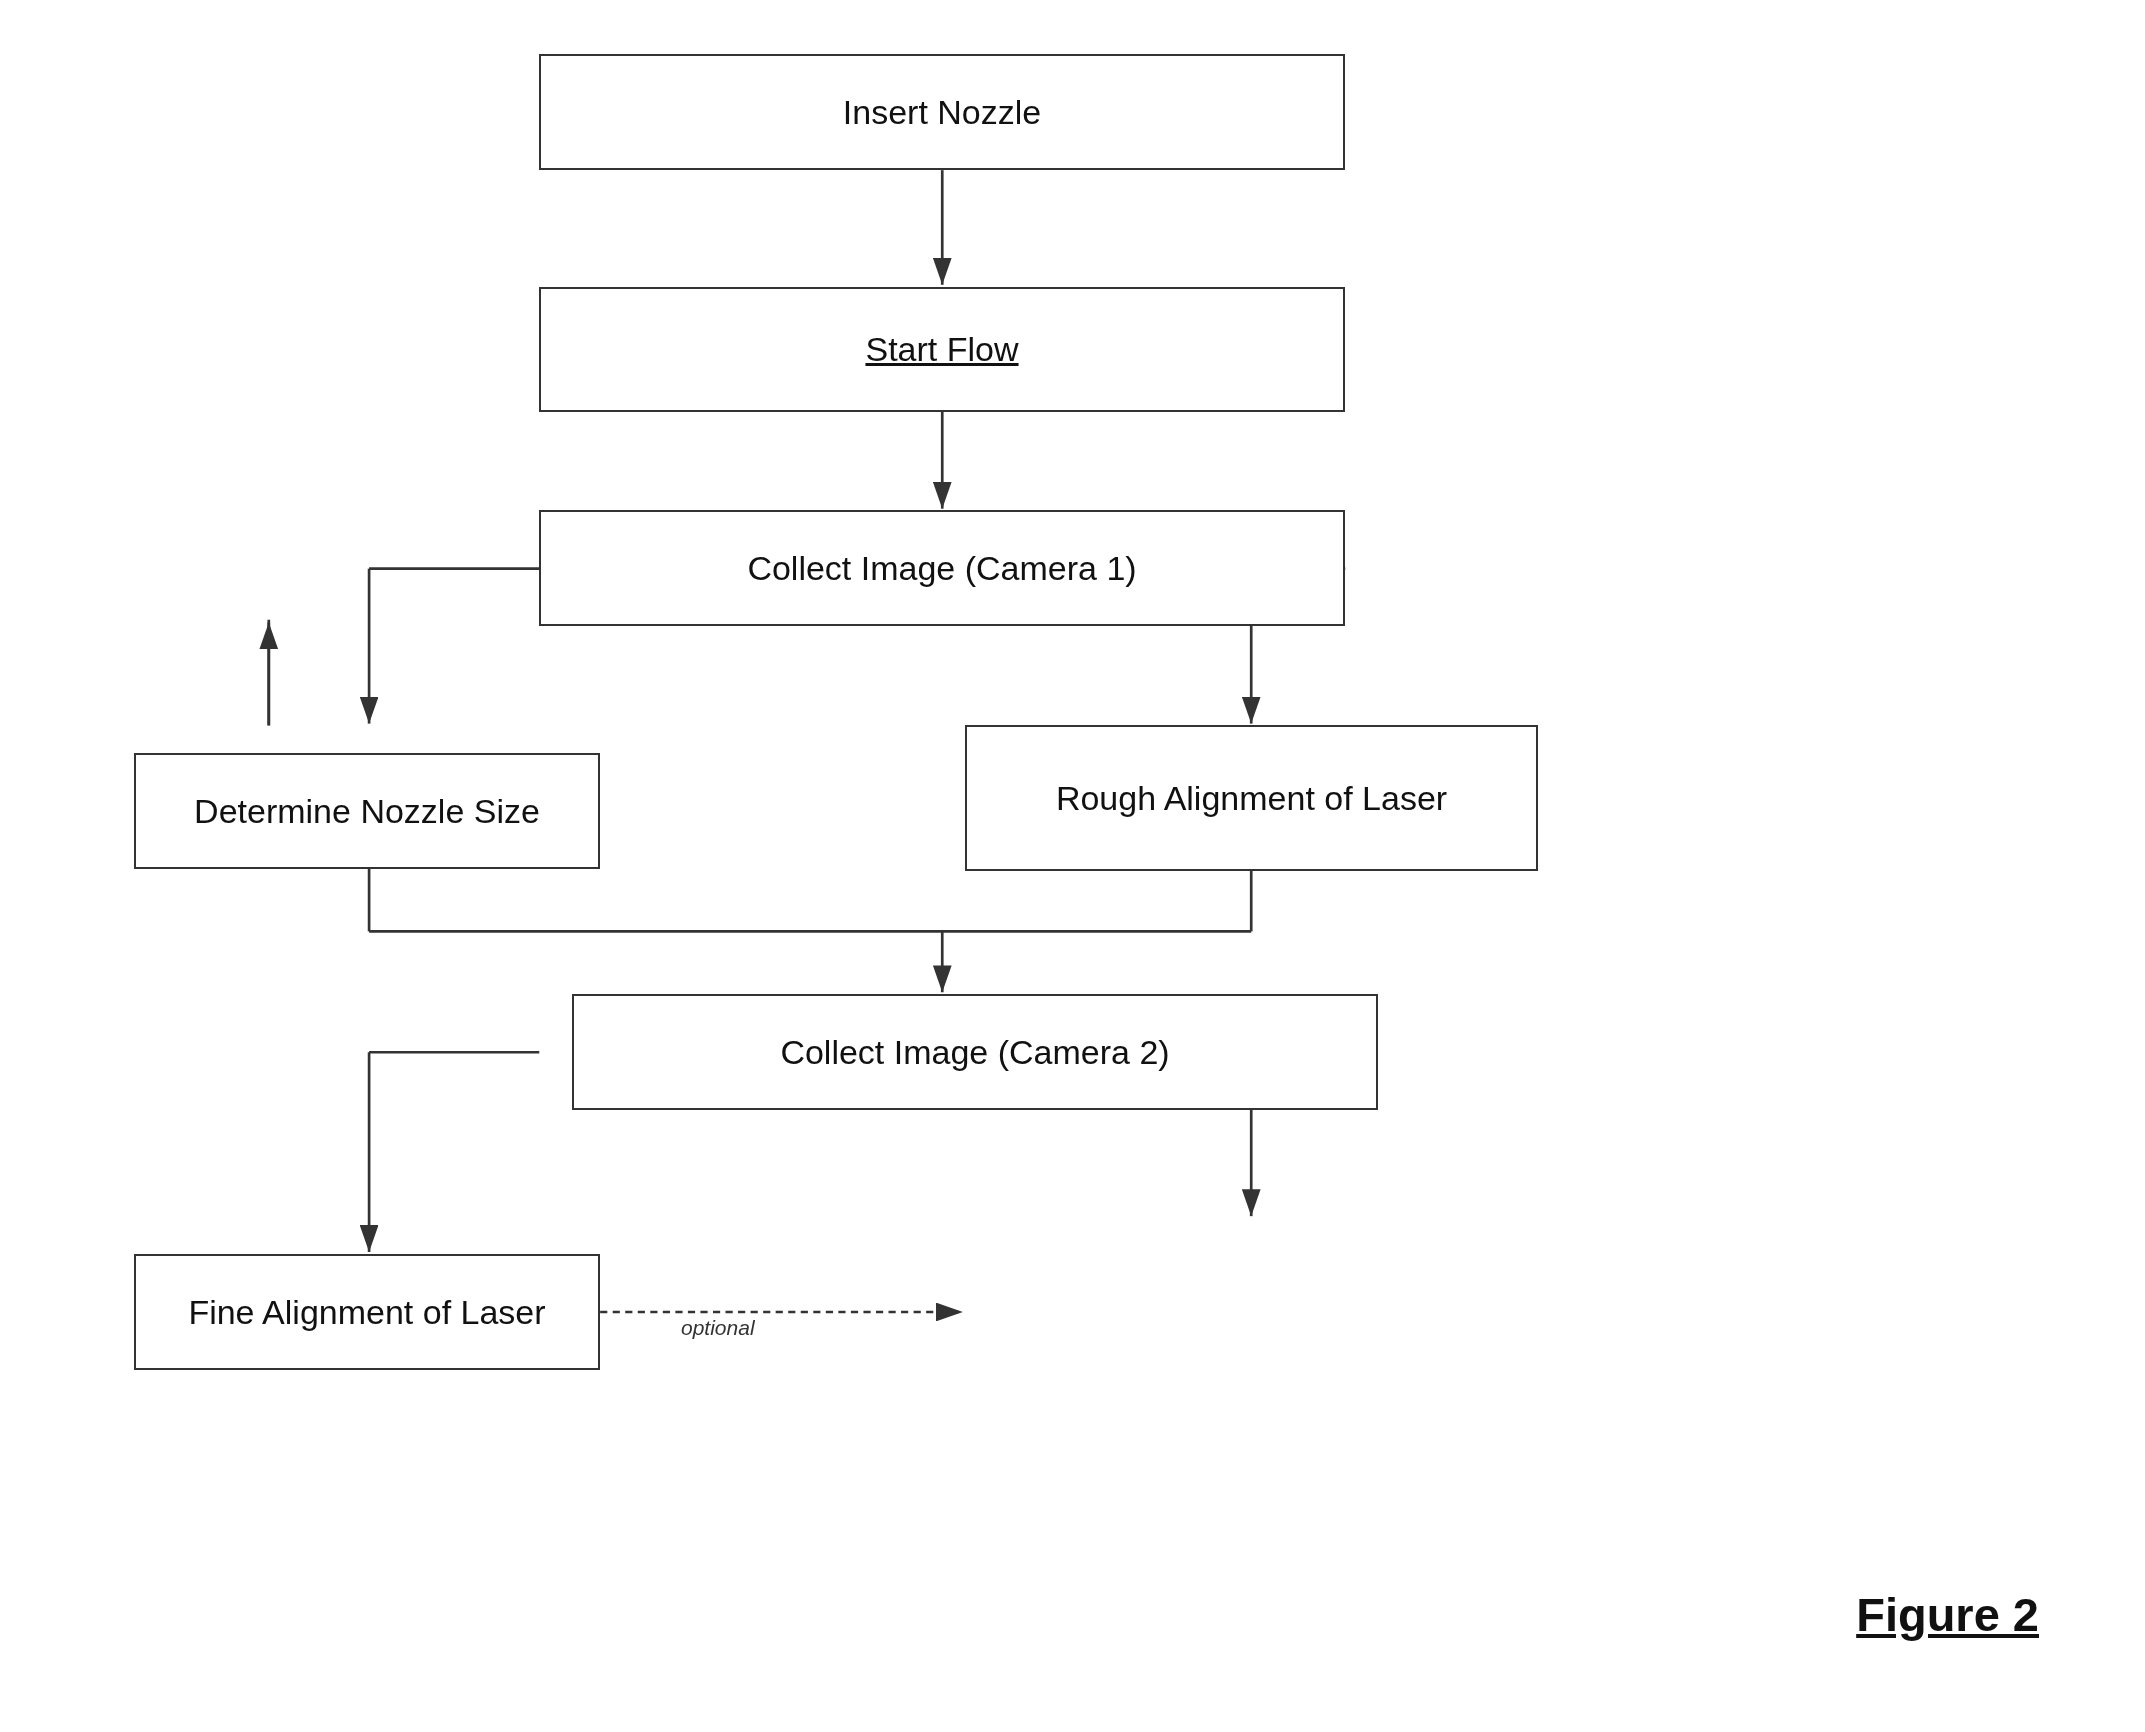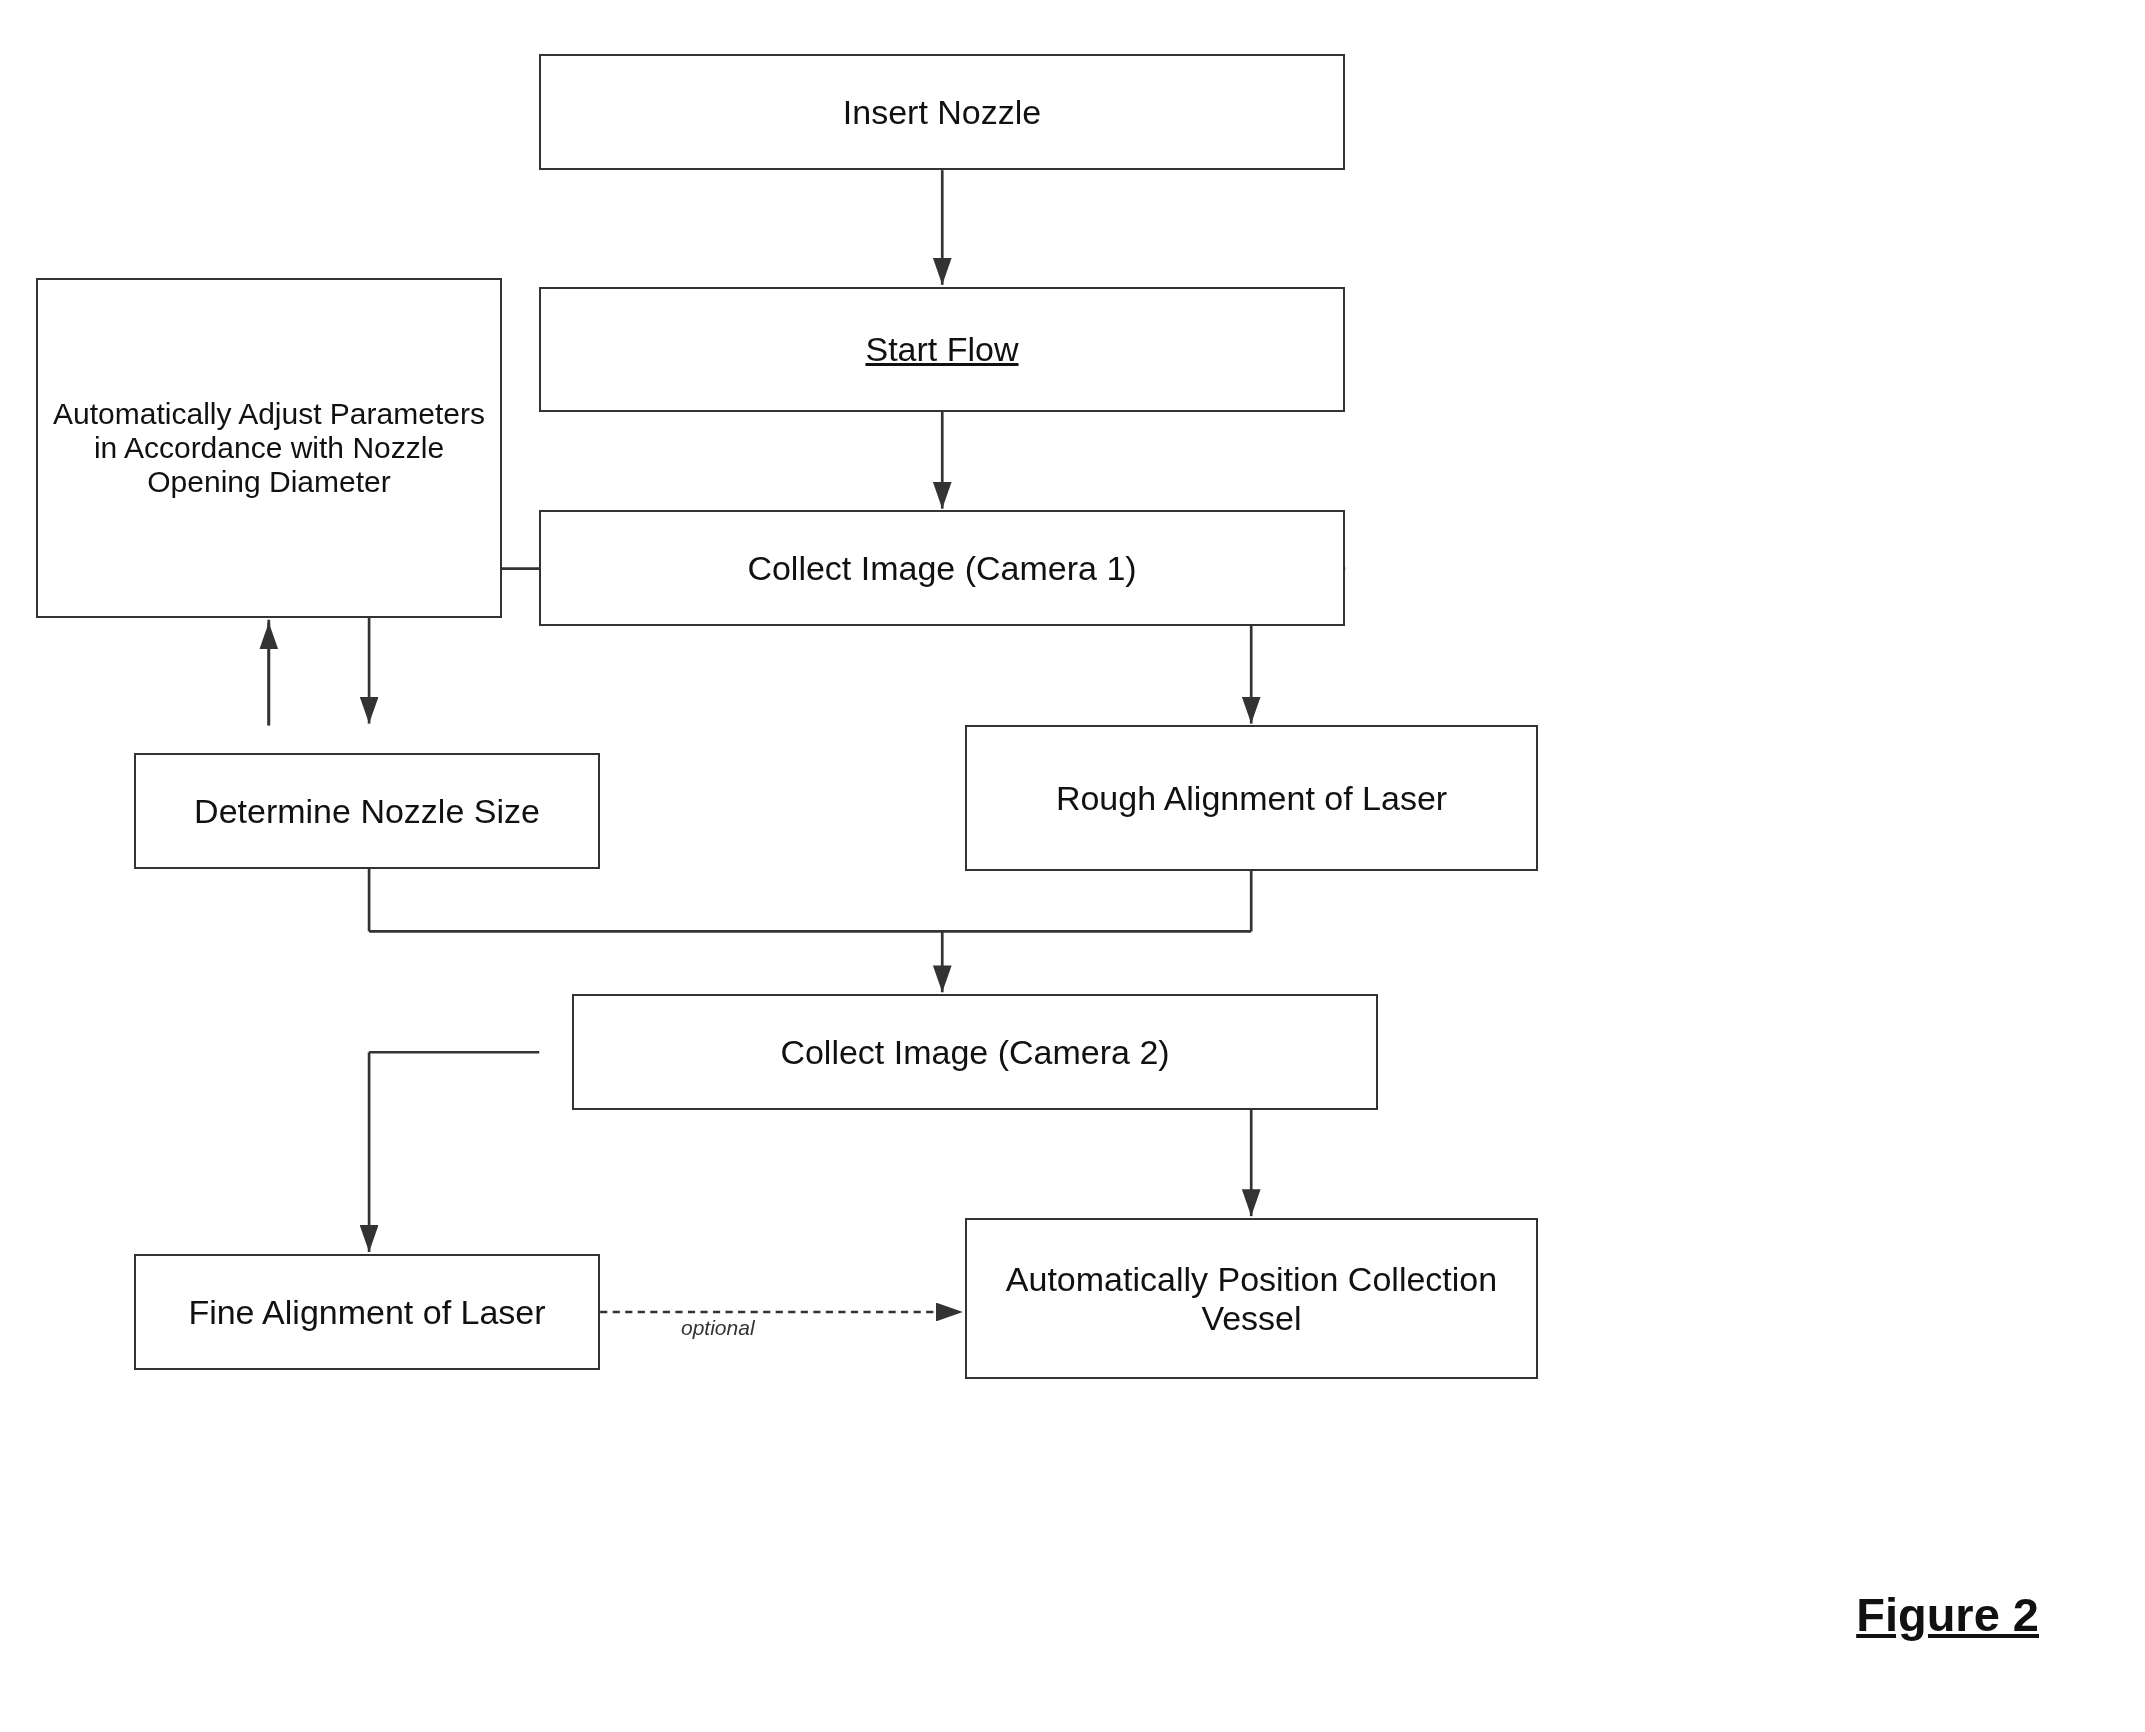--- a/index.html
+++ b/index.html
@@ -117,34 +117,28 @@
   </div>
 
   <div class="box" style="left:134px; top:725px; width:466px; height:116px;margin-top:28px;">
     <span>Determine Nozzle Size</span>
   </div>
 
   <div class="box" style="left:965px; top:725px; width:573px; height:146px;">
     <span>Rough Alignment of Laser</span>
   </div>
 
-  <div class="box" style="left:36px; top:278px; width:466px; height:340px; font-size:30px;">
-    <span>Automatically Adjust Parameters in Accordance with Nozzle Opening Diameter</span>
-  </div>
 
   <div class="box" style="left:539px; top:994px; width:806px; height:116px;margin-left:33px;">
     <span>Collect Image (Camera 2)</span>
   </div>
 
   <div class="box" style="left:134px; top:1254px; width:466px; height:116px;">
     <span>Fine Alignment of Laser</span>
   </div>
 
-  <div class="box" style="left:965px; top:1218px; width:573px; height:161px;">
-    <span>Automatically Position Collection Vessel</span>
-  </div>
 
   <div class="optional-label" style="left:681px; top:1299px;">optional</div>
 
   <div class="figure-label" style="right:107px; bottom:90px;">Figure 2</div>
 
 </div>
 
 
 </body></html>

